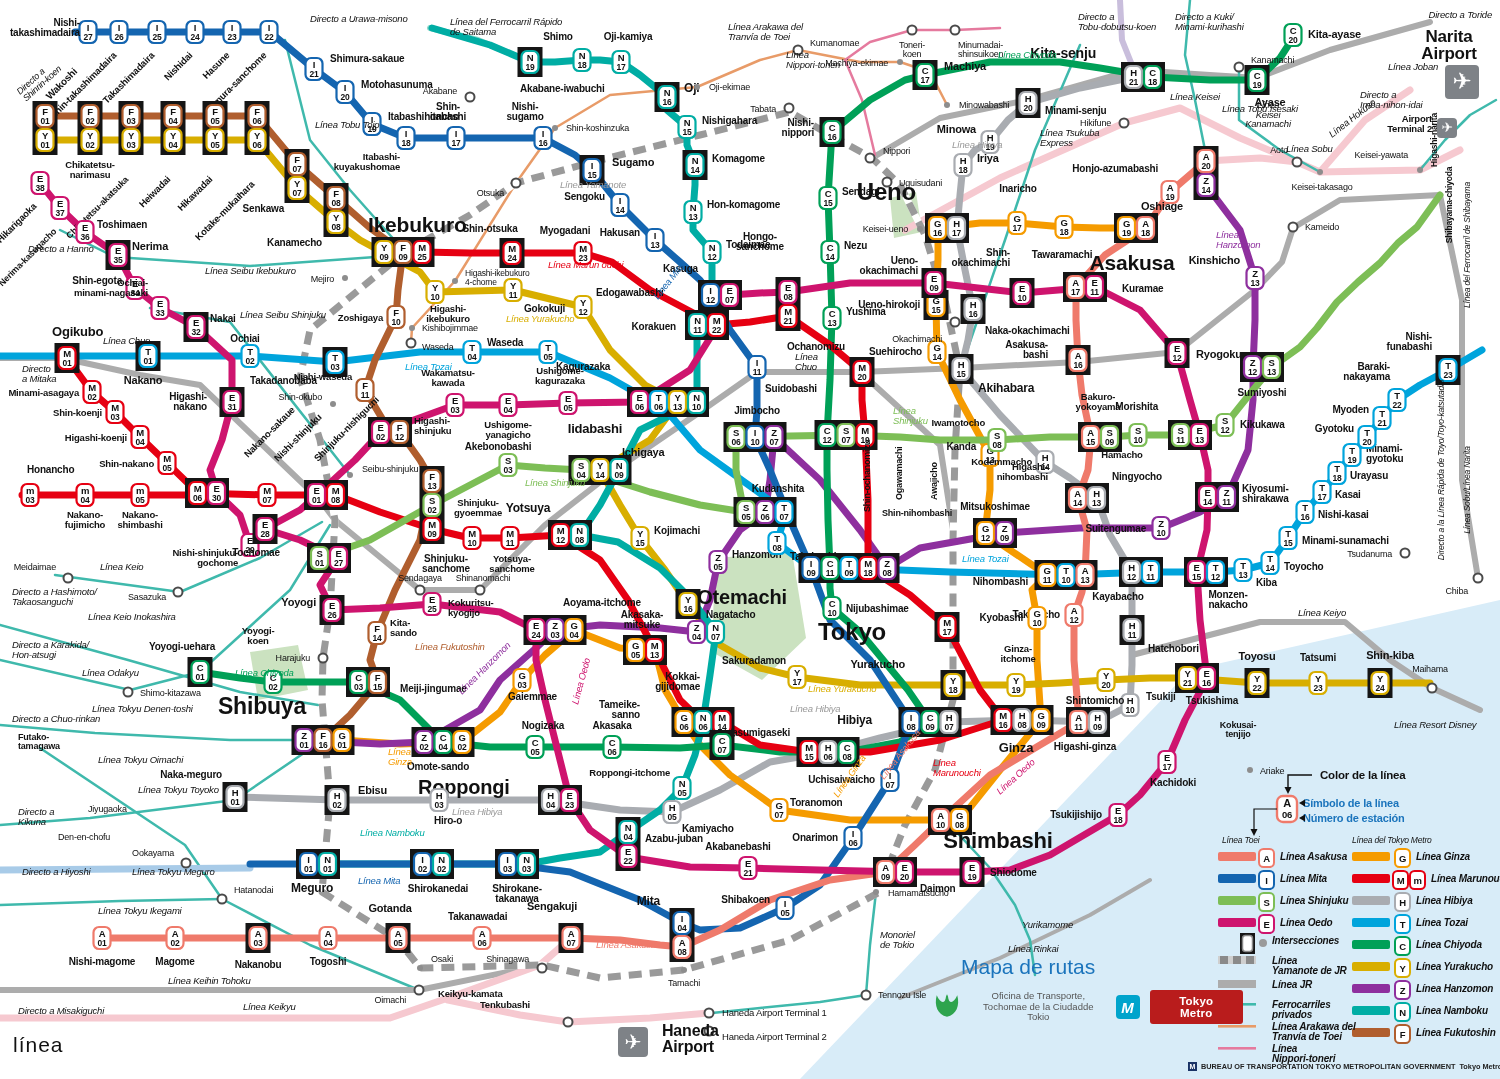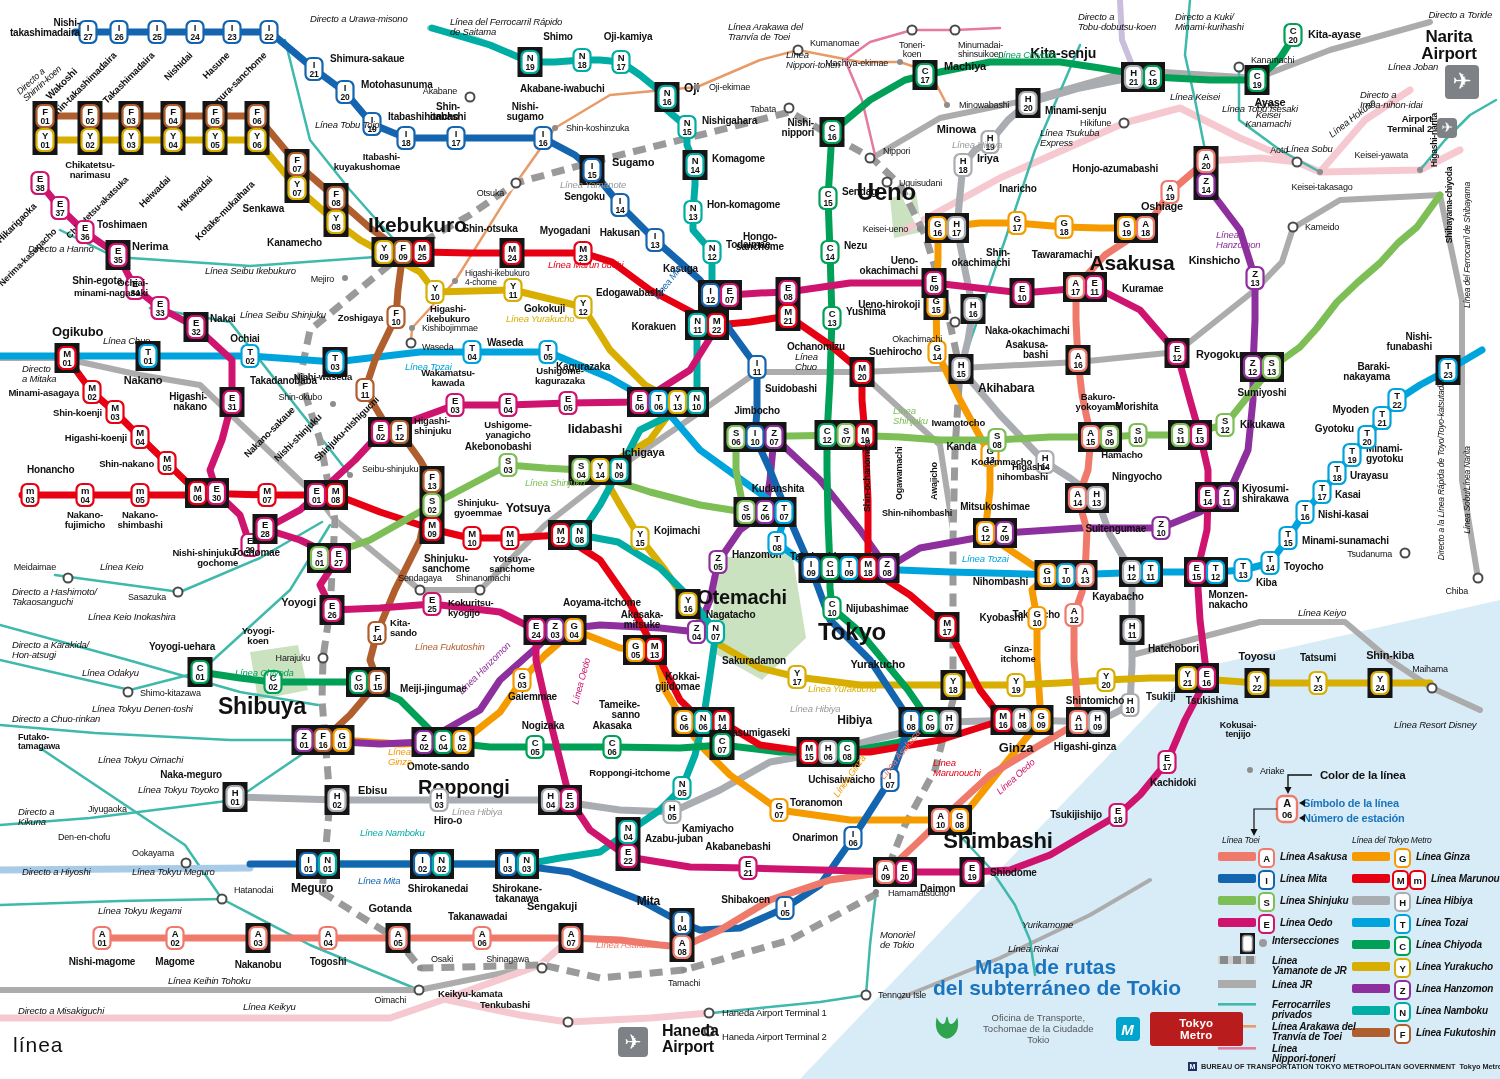--- a/index.html
+++ b/index.html
@@ -1,21 +1,21 @@
 <!DOCTYPE html>
 <html><head>
 <meta charset="utf-8">
 <style>
   html,body{margin:0;padding:0;background:#e8e8e8;}
   .stage{position:relative;width:1500px;height:1079px;background:#fff;overflow:hidden;
          font-family:"Liberation Sans",sans-serif;}
   svg text{font-family:"Liberation Sans",sans-serif;}
   .overlay{position:absolute;}
   .title-block{left:933px;top:956px;width:310px;color:#1B74BC;}
-  .title-l1{font-size:21px;font-weight:bold;margin-left:42px;line-height:1.0;}
+  .title-l1{font-size:21px;font-weight:normal;margin-left:28px;line-height:1.0;}
   .title-l2{font-size:21px;font-weight:bold;line-height:1.05;}
   .title-row{display:flex;align-items:center;gap:10px;margin-top:13px;text-align:center;}
   .agency{font-size:9.5px;color:#555;line-height:1.15;}
   .metro-ico{width:24px;height:24px;background:#00A4CC;border-radius:4px;color:#fff;
              font-weight:bold;font-size:15px;display:inline-flex;align-items:center;
              justify-content:center;font-style:italic;}
   .metro-badge{background:#b91c1c;color:#fff;font-weight:bold;font-size:11.5px;
                padding:5px 12px;border-radius:3px;letter-spacing:0.2px;}
   .lang-note{left:13px;top:1033px;font-size:21px;color:#111;letter-spacing:1px;}
   .footer{left:1188px;top:1062px;font-size:7.3px;color:#222;display:flex;gap:4px;align-items:center;white-space:nowrap;font-weight:bold;}
@@ -2187,21 +2187,20 @@
         <text x="1272" y="1008" fill="#111" font-size="10" text-anchor="start" font-weight="bold" font-style="italic" letter-spacing="-0.2"><tspan x="1272" dy="0">Ferrocarriles</tspan><tspan x="1272" dy="1.02em">privados</tspan></text>
         <rect x="1218" y="1025" width="38" height="2.6" fill="#E89B68"></rect>
         <text x="1272" y="1030" fill="#111" font-size="10" text-anchor="start" font-weight="bold" font-style="italic" letter-spacing="-0.2"><tspan x="1272" dy="0">Línea Arakawa del</tspan><tspan x="1272" dy="1.02em">Tranvía de Toei</tspan></text>
         <rect x="1218" y="1047" width="38" height="2.6" fill="#E57A9E"></rect>
         <text x="1272" y="1052" fill="#111" font-size="10" text-anchor="start" font-weight="bold" font-style="italic" letter-spacing="-0.2"><tspan x="1272" dy="0">Línea</tspan><tspan x="1272" dy="1.02em">Nippori-toneri</tspan></text>
       </g>
     </svg>
 
   <div class="overlay title-block">
     <div class="title-l1">Mapa de rutas</div>
-    <div class="title-l2">del subterráneo de Tokio</div>
     <div class="title-row">
       <span>
         <svg width="28" height="27" viewBox="0 0 30 28">
             <path d="M15 26 C5 24 1 14 4 3 C8 12 13 13 14 4 L15 2 L16 4 C17 13 22 12 26 3 C29 14 25 24 15 26 Z" fill="#2EA44E"></path>
           </svg>
       </span>
       <span class="agency">
         <span>Oficina de Transporte,</span><br>
         <span>Tochomae de la Ciudadde Tokio</span>
       </span>

